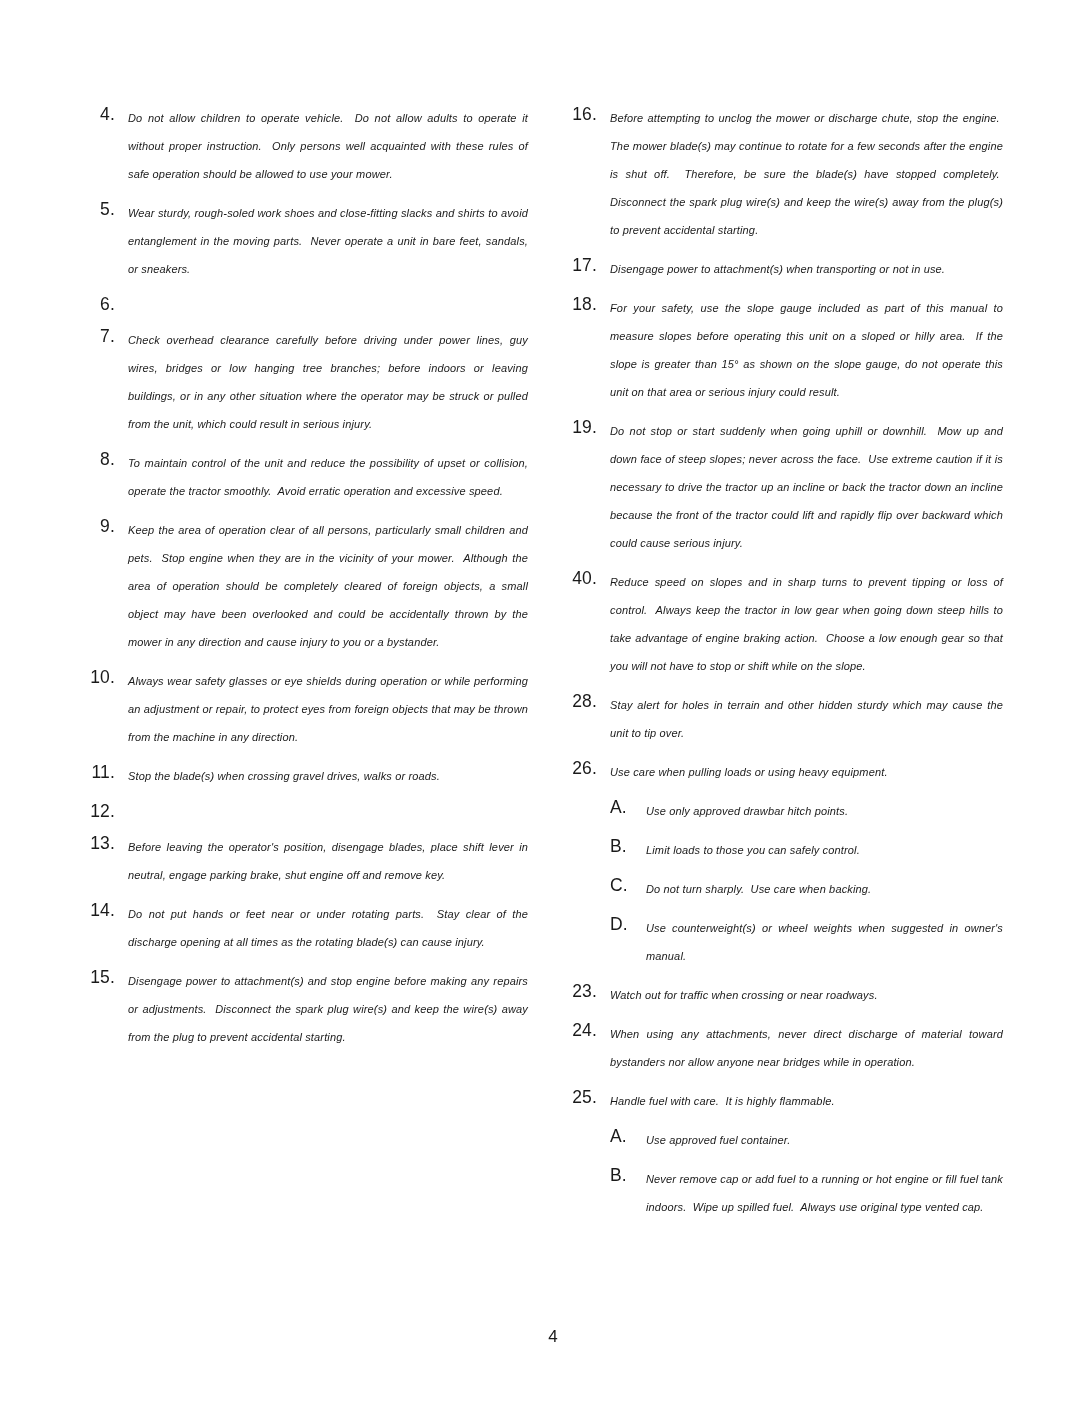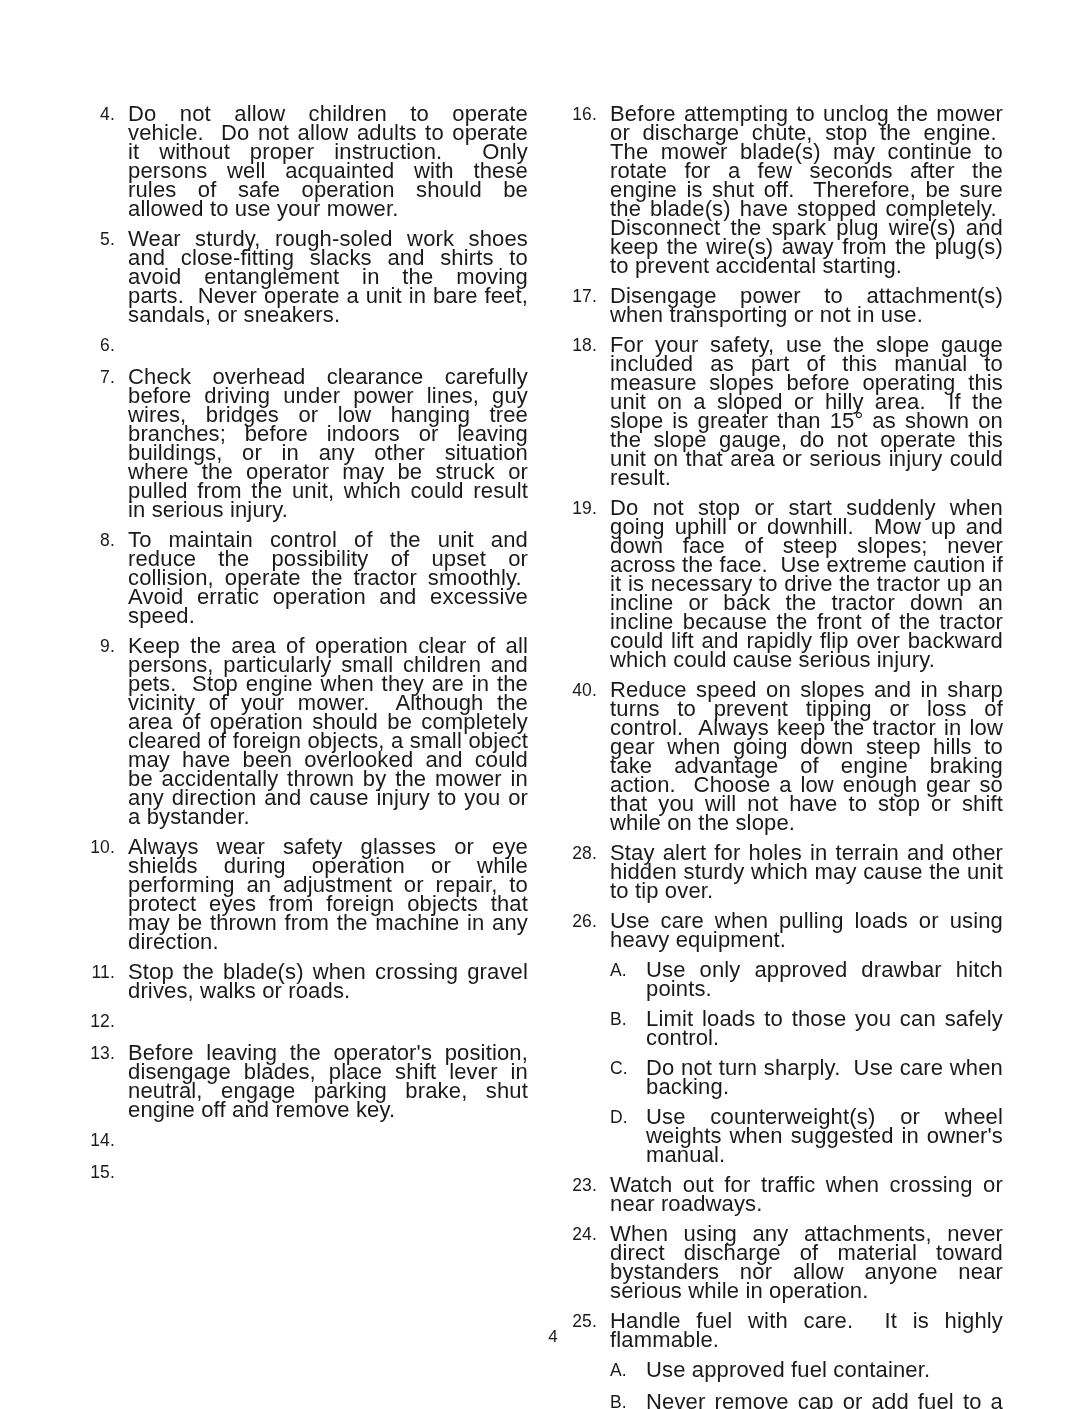--- a/index.html
+++ b/index.html
@@ -23,23 +23,24 @@
   .col-right { width: 438px; margin-left: 37px; }
   .item { display: flex; margin-bottom: 11px; }
   .num {
     width: 45px; flex-shrink: 0;
     text-align: right; padding-right: 13px;
     font-size: 17.5px; line-height: 21px;
     letter-spacing: 0.15px;
   }
   .body { flex: 1; min-width: 0; }
   .txt {
-    font-size: 22px; line-height: 19px;
+    font-size: 11px; line-height: 28px;
     text-align: justify;
     letter-spacing: 0.15px;
+    font-style: italic;
   }
   .sub { display: flex; margin-top: 11px; }
   .letter {
     width: 36px; flex-shrink: 0;
     font-size: 17.5px; line-height: 21px;
     letter-spacing: 0.15px;
   }
   .sub .txt { flex: 1; }
   .pageno {
     position: absolute;
@@ -104,23 +105,29 @@
         <div class="num">12.</div>
       </div>
       <div class="item">
         <div class="num">13.</div>
         <div class="body">
             <div class="txt">Before leaving the operator's position, disengage blades, place shift lever in neutral, engage parking brake, shut engine off and remove key.</div>
           </div>
       </div>
       <div class="item">
         <div class="num">14.</div>
+        <div class="body">
+            <div class="txt">Do not put hands or feet near or under rotating parts.&nbsp; Stay clear of the discharge opening at all times as the rotating blade(s) can cause injury.</div>
+          </div>
       </div>
       <div class="item">
         <div class="num">15.</div>
+        <div class="body">
+            <div class="txt">Disengage power to attachment(s) and stop engine before making any repairs or adjustments.&nbsp; Disconnect the spark plug wire(s) and keep the wire(s) away from the plug to prevent accidental starting.</div>
+          </div>
       </div>
     </div>
 
     <div class="col col-right">
       <div class="item">
         <div class="num">16.</div>
         <div class="body">
             <div class="txt">Before attempting to unclog the mower or discharge chute, stop the engine.&nbsp; The mower blade(s) may continue to rotate for a few seconds after the engine is shut off.&nbsp; Therefore, be sure the blade(s) have stopped completely.&nbsp; Disconnect the spark plug wire(s) and keep the wire(s) away from the plug(s) to prevent accidental starting.</div>
           </div>
       </div>
@@ -178,21 +185,21 @@
       </div>
       <div class="item">
         <div class="num">23.</div>
         <div class="body">
             <div class="txt">Watch out for traffic when crossing or near roadways.</div>
           </div>
       </div>
       <div class="item">
         <div class="num">24.</div>
         <div class="body">
-            <div class="txt">When using any attachments, never direct discharge of material toward bystanders nor allow anyone near serious while in operation.</div>
+            <div class="txt">When using any attachments, never direct discharge of material toward bystanders nor allow anyone near bridges while in operation.</div>
           </div>
       </div>
       <div class="item">
         <div class="num">25.</div>
         <div class="body">
           <div class="txt">Handle fuel with care.&nbsp; It is highly flammable.</div>
           <div class="sub">
             <div class="letter">A.</div>
             <div class="txt">Use approved fuel container.</div>
           </div>

